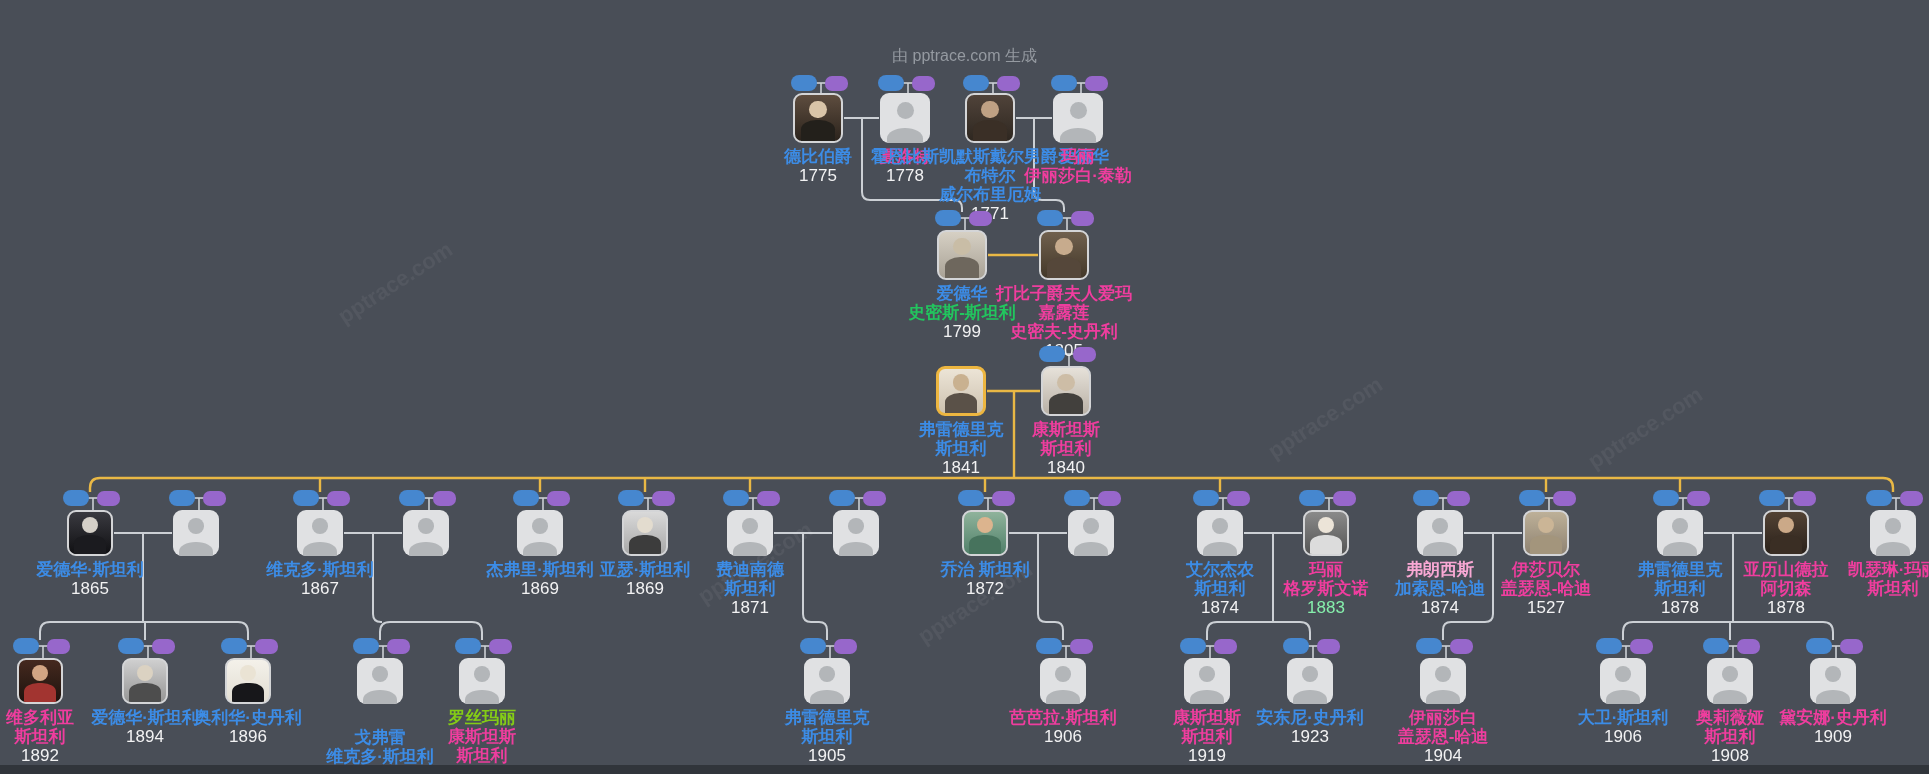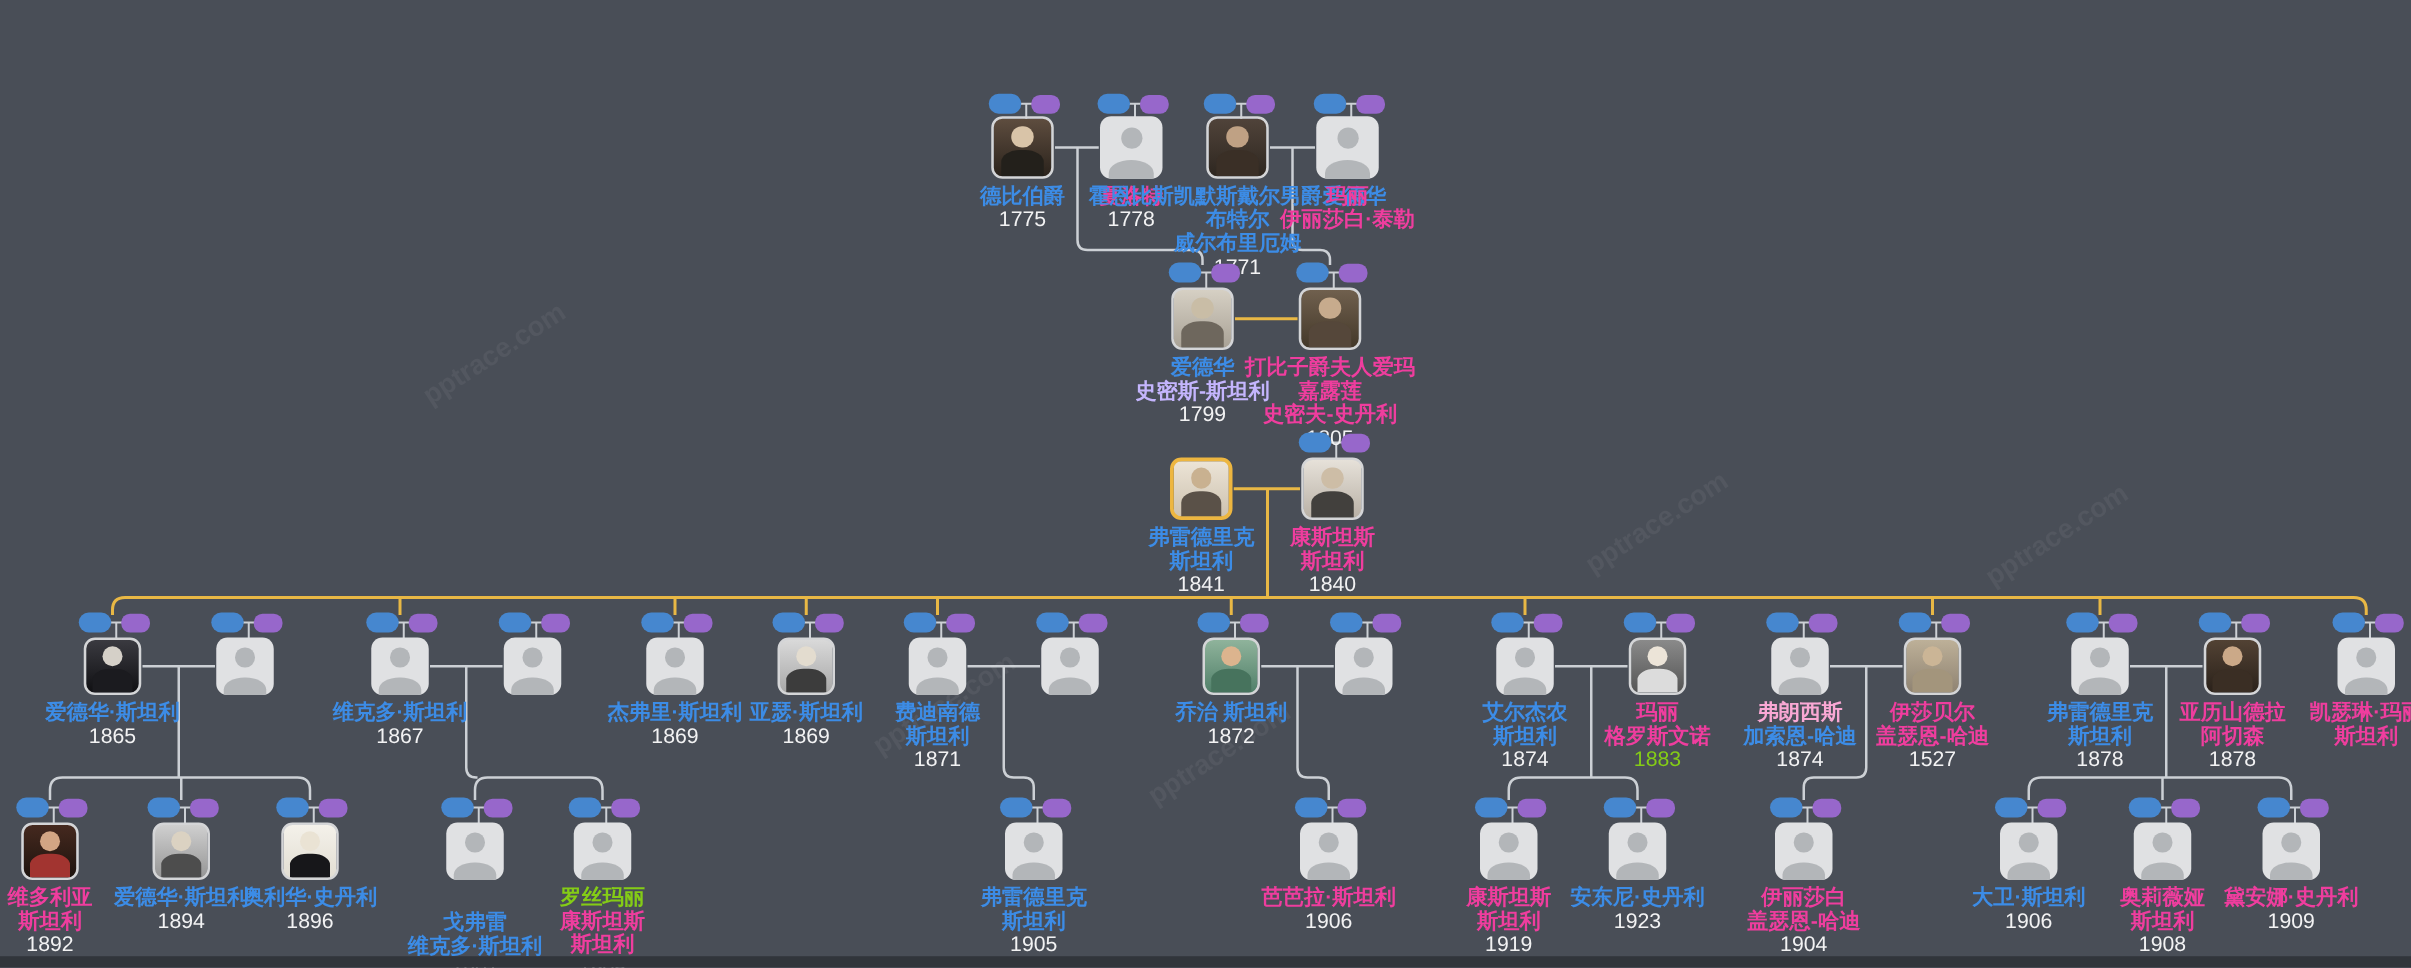--- a/index.html
+++ b/index.html
@@ -163,20 +163,21 @@
       <path d="M1730,622 V640" fill="none" stroke="#ccd0d5" stroke-width="2"></path>
       <path d="M1733,533 V622" fill="none" stroke="#ccd0d5" stroke-width="2"></path>
     </svg>
 
   <div class="wm" style="left:690px;top:550px">pptrace.com</div>
   <div class="wm" style="left:910px;top:590px">pptrace.com</div>
   <div class="wm" style="left:1260px;top:405px">pptrace.com</div>
   <div class="wm" style="left:1580px;top:415px">pptrace.com</div>
   <div class="wm" style="left:330px;top:270px">pptrace.com</div>
 
+  <div id="subtitle">由 pptrace.com 生成</div>
 
   <div id="nodes">
       <div class="person" style="left: 698px; top: 75px;">
     <div class="chips">
       <span class="chip blue" style="background: rgb(70, 135, 207);"></span>
       <span class="chip purple" style="background: rgb(151, 103, 203);"></span>
     </div>
     <div class="avatar photo" style="top: 18px; height: 50px; width: 50px; background: linear-gradient(rgb(94, 77, 63), rgb(43, 35, 28));">
           <span class="pt-face" style="background: rgb(217, 196, 168);"></span>
           <span class="pt-body" style="background: rgb(35, 32, 27);"></span>
@@ -234,21 +235,21 @@
     <div class="chips">
       <span class="chip blue" style="background: rgb(70, 135, 207);"></span>
       <span class="chip purple" style="background: rgb(151, 103, 203);"></span>
     </div>
     <div class="avatar photo" style="top: 20px; height: 50px; width: 50px; background: linear-gradient(rgb(214, 208, 196), rgb(169, 162, 150));">
           <span class="pt-face" style="background: rgb(201, 189, 166);"></span>
           <span class="pt-body" style="background: rgb(110, 103, 93);"></span>
         </div>
     <div class="labels" style="top: 74px;">
           <div class="name-line" style="color: rgb(60, 140, 230);">爱德华</div>
-          <div class="name-line" style="color: #c4b5fd;">史密斯-斯坦利</div>
+          <div class="name-line" style="color: #22c55e;">史密斯-斯坦利</div>
           <div class="year" style="color: rgb(242, 242, 243);">1799</div>
         </div>
   </div>
       <div class="person" style="left: 944px; top: 210px;">
     <div class="chips">
       <span class="chip blue" style="background: rgb(70, 135, 207);"></span>
       <span class="chip purple" style="background: rgb(151, 103, 203);"></span>
     </div>
     <div class="avatar photo" style="top: 20px; height: 50px; width: 50px; background: linear-gradient(rgb(112, 96, 78), rgb(67, 56, 41));">
           <span class="pt-face" style="background: rgb(199, 171, 141);"></span>
@@ -437,21 +438,21 @@
       <span class="chip blue" style="background: rgb(70, 135, 207);"></span>
       <span class="chip purple" style="background: rgb(151, 103, 203);"></span>
     </div>
     <div class="avatar photo" style="top: 20px; height: 46px; width: 46px; background: linear-gradient(rgb(138, 138, 138), rgb(85, 85, 85));">
           <span class="pt-face" style="background: rgb(236, 228, 216);"></span>
           <span class="pt-body" style="background: rgb(220, 220, 220);"></span>
         </div>
     <div class="labels" style="top: 70px;">
           <div class="name-line" style="color: rgb(239, 61, 158);">玛丽</div>
           <div class="name-line" style="color: rgb(239, 61, 158);">格罗斯文诺</div>
-          <div class="year" style="color: #84cc16;">1883</div>
+          <div class="year" style="color: #86efac;">1883</div>
         </div>
   </div>
       <div class="person" style="left: 1320px; top: 490px;">
     <div class="chips">
       <span class="chip blue" style="background: rgb(70, 135, 207);"></span>
       <span class="chip purple" style="background: rgb(151, 103, 203);"></span>
     </div>
     <div class="avatar placeholder" style="top: 20px; height: 46px; width: 46px;">
           <span class="ph-head"></span>
           <span class="ph-body"></span>

